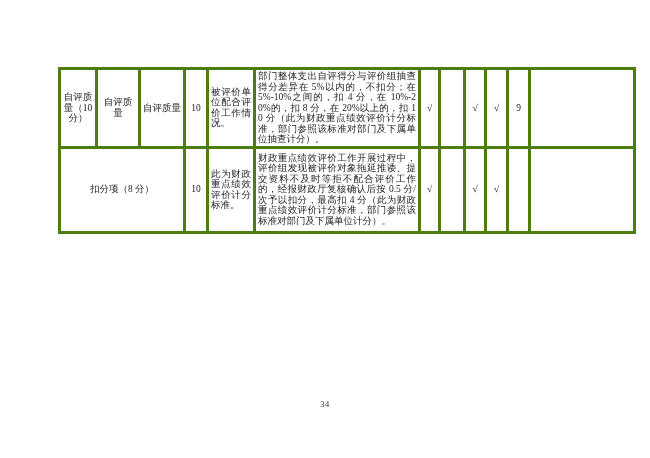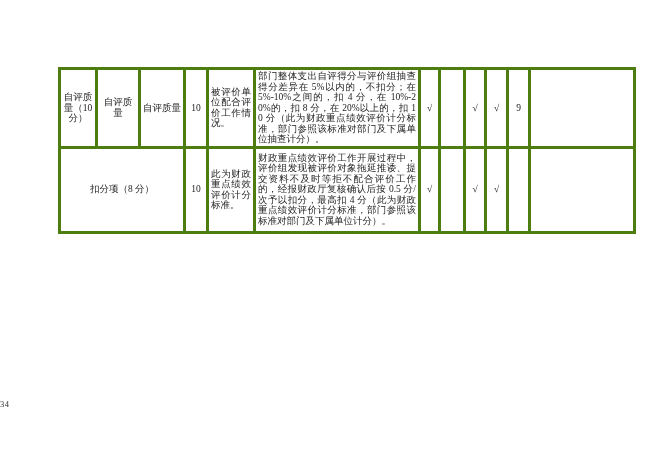--- a/index.html
+++ b/index.html
@@ -47,21 +47,21 @@
   }
   td.check {
     text-align: center;
     padding: 0;
   }
   .page-number {
     position: absolute;
     top: 399px;
     left: 0;
     width: 650px;
-    text-align: left;
+    text-align: center;
     font-size: 8.5px;
     color: #333333;
     letter-spacing: 0.5px;
   }
 </style>
 </head>
 <body>
 
 <div class="page">
 

